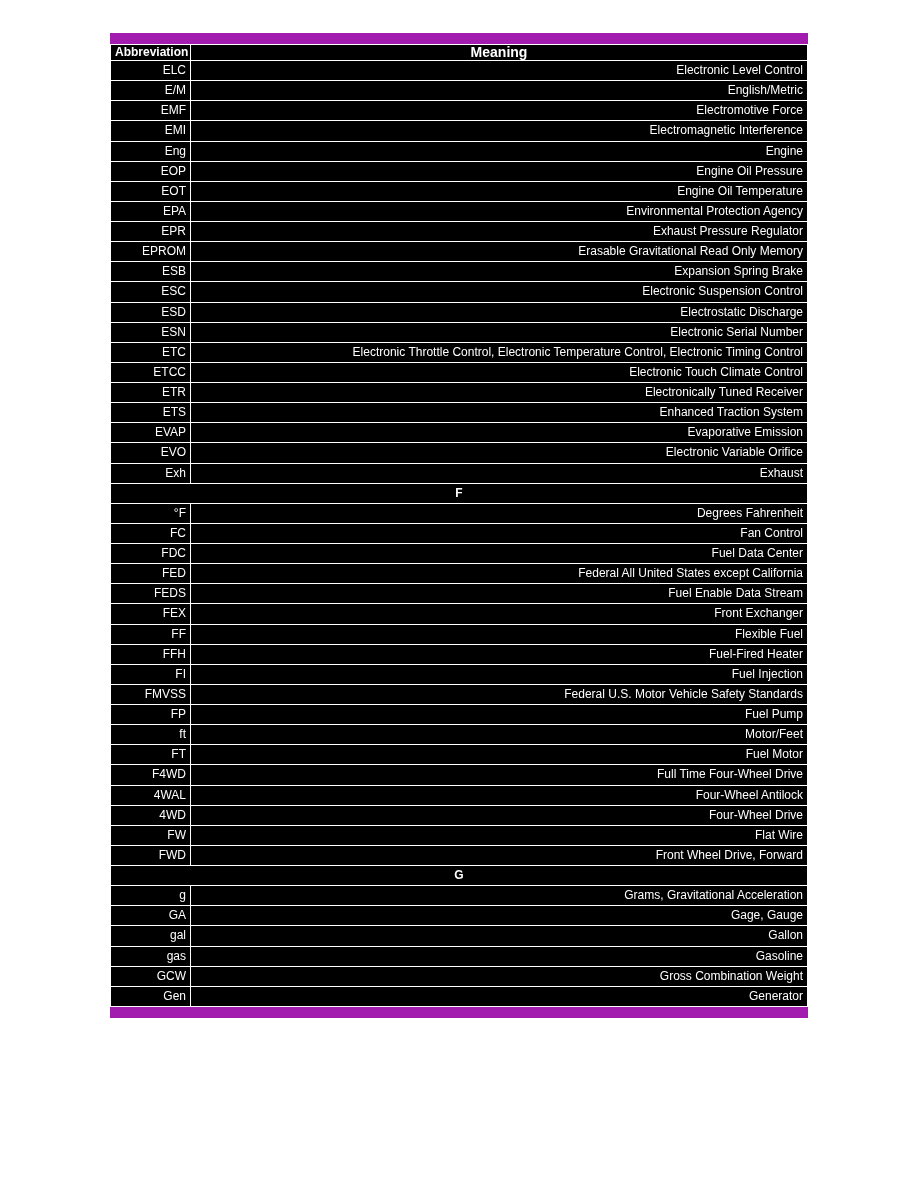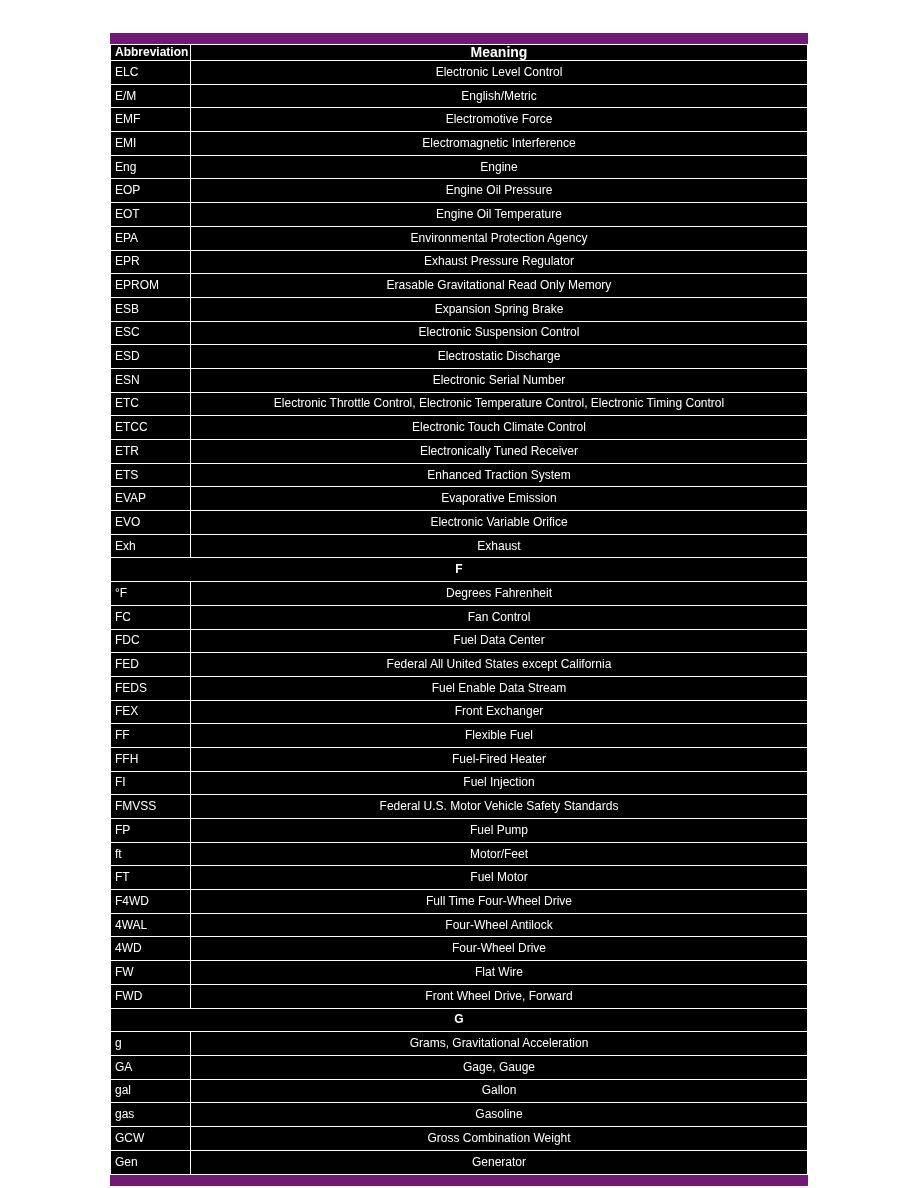--- a/index.html
+++ b/index.html
@@ -13,22 +13,22 @@
     width: 918px;
     height: 1188px;
     background: #ffffff;
     overflow: hidden;
   }
   .table-panel {
     position: absolute;
     left: 110px;
     top: 33px;
     width: 698px;
-    height: 1153px;
-    background: #701a75;
+    height: 985px;
+    background: #a21caf;
     box-sizing: border-box;
     padding: 11px 0;
   }
   table.abbr-table {
     width: 100%;
     height: 100%;
     border-collapse: collapse;
     table-layout: fixed;
     background: #000000;
     color: #ffffff;
@@ -48,26 +48,26 @@
     font-weight: bold;
     text-align: center;
     font-size: 12px;
   }
   th.meaning-head {
     font-weight: bold;
     text-align: center;
     font-size: 14px;
   }
   td.abbr-cell {
-    text-align: left;
+    text-align: right;
     font-weight: normal;
     margin-left: 8px;
   }
   td.meaning-cell {
-    text-align: center;
+    text-align: right;
     font-weight: normal;
   }
   td.section-cell {
     text-align: center;
     font-weight: bold;
   }
 </style>
 </head>
 <body>
 

